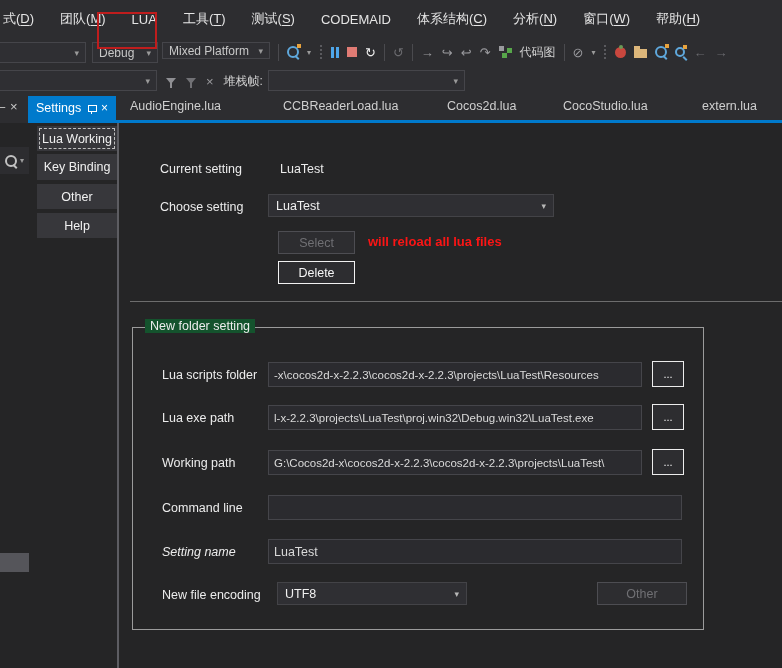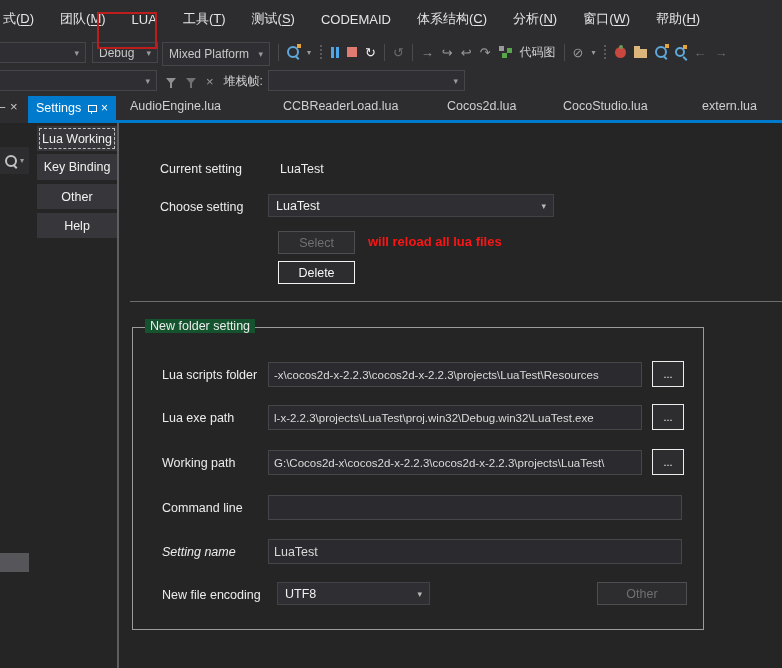--- a/index.html
+++ b/index.html
@@ -110,21 +110,21 @@
   <div class="abs menu-highlight"></div>
 
   <div class="abs combo" style="left:-8px;top:42px;width:94px;height:21px;">
     <span class="cv"></span>
     <span class="chev">▾</span>
   </div>
   <div class="abs combo" style="left:92px;top:42px;width:66px;height:21px;">
     <span class="cv">Debug</span>
     <span class="chev">▾</span>
   </div>
-  <div class="abs combo" style="left:162px;top:42px;width:108px;height:24px;">
+  <div class="abs combo" style="left:162px;top:42px;width:108px;height:17px;">
     <span class="cv">Mixed Platform</span>
     <span class="chev">▾</span>
   </div>
 
   <div class="abs tbrow" style="left:278px;top:40px;height:24px;">
     <span class="vsep"></span>
     <span class="mag orangebox"></span>
     <span class="caret">▾</span>
     <span class="grip"></span>
     <span class="pause-ic">
@@ -235,19 +235,19 @@
   <input class="abs tbox" style="left: 268px; top: 450px; width: 374px; height: 25px;" value="G:\Cocos2d-x\cocos2d-x-2.2.3\cocos2d-x-2.2.3\projects\LuaTest\">
   <div class="abs browse-btn" style="left:652px;top:449px;width:32px;height:26px;">...</div>
 
   <span class="abs flabel" style="left:162px;top:501px;">Command line</span>
   <input class="abs tbox" style="left: 268px; top: 495px; width: 414px; height: 25px;" value="">
 
   <span class="abs flabel" style="left:162px;top:545px;font-style:italic;">Setting name</span>
   <input class="abs tbox" style="left: 268px; top: 539px; width: 414px; height: 25px; font-size: 12.5px;" value="LuaTest">
 
   <span class="abs flabel" style="left:162px;top:588px;">New file encoding</span>
-  <div class="abs page-combo" style="left:277px;top:582px;width:153px;height:23px;">
+  <div class="abs page-combo" style="left:277px;top:582px;width:190px;height:23px;">
     <span>UTF8</span>
     <span class="chev">▾</span>
   </div>
   <div class="abs btn disabled" style="left:597px;top:582px;width:90px;height:23px;">Other</div>
 
 </div>
 
 </body></html>

